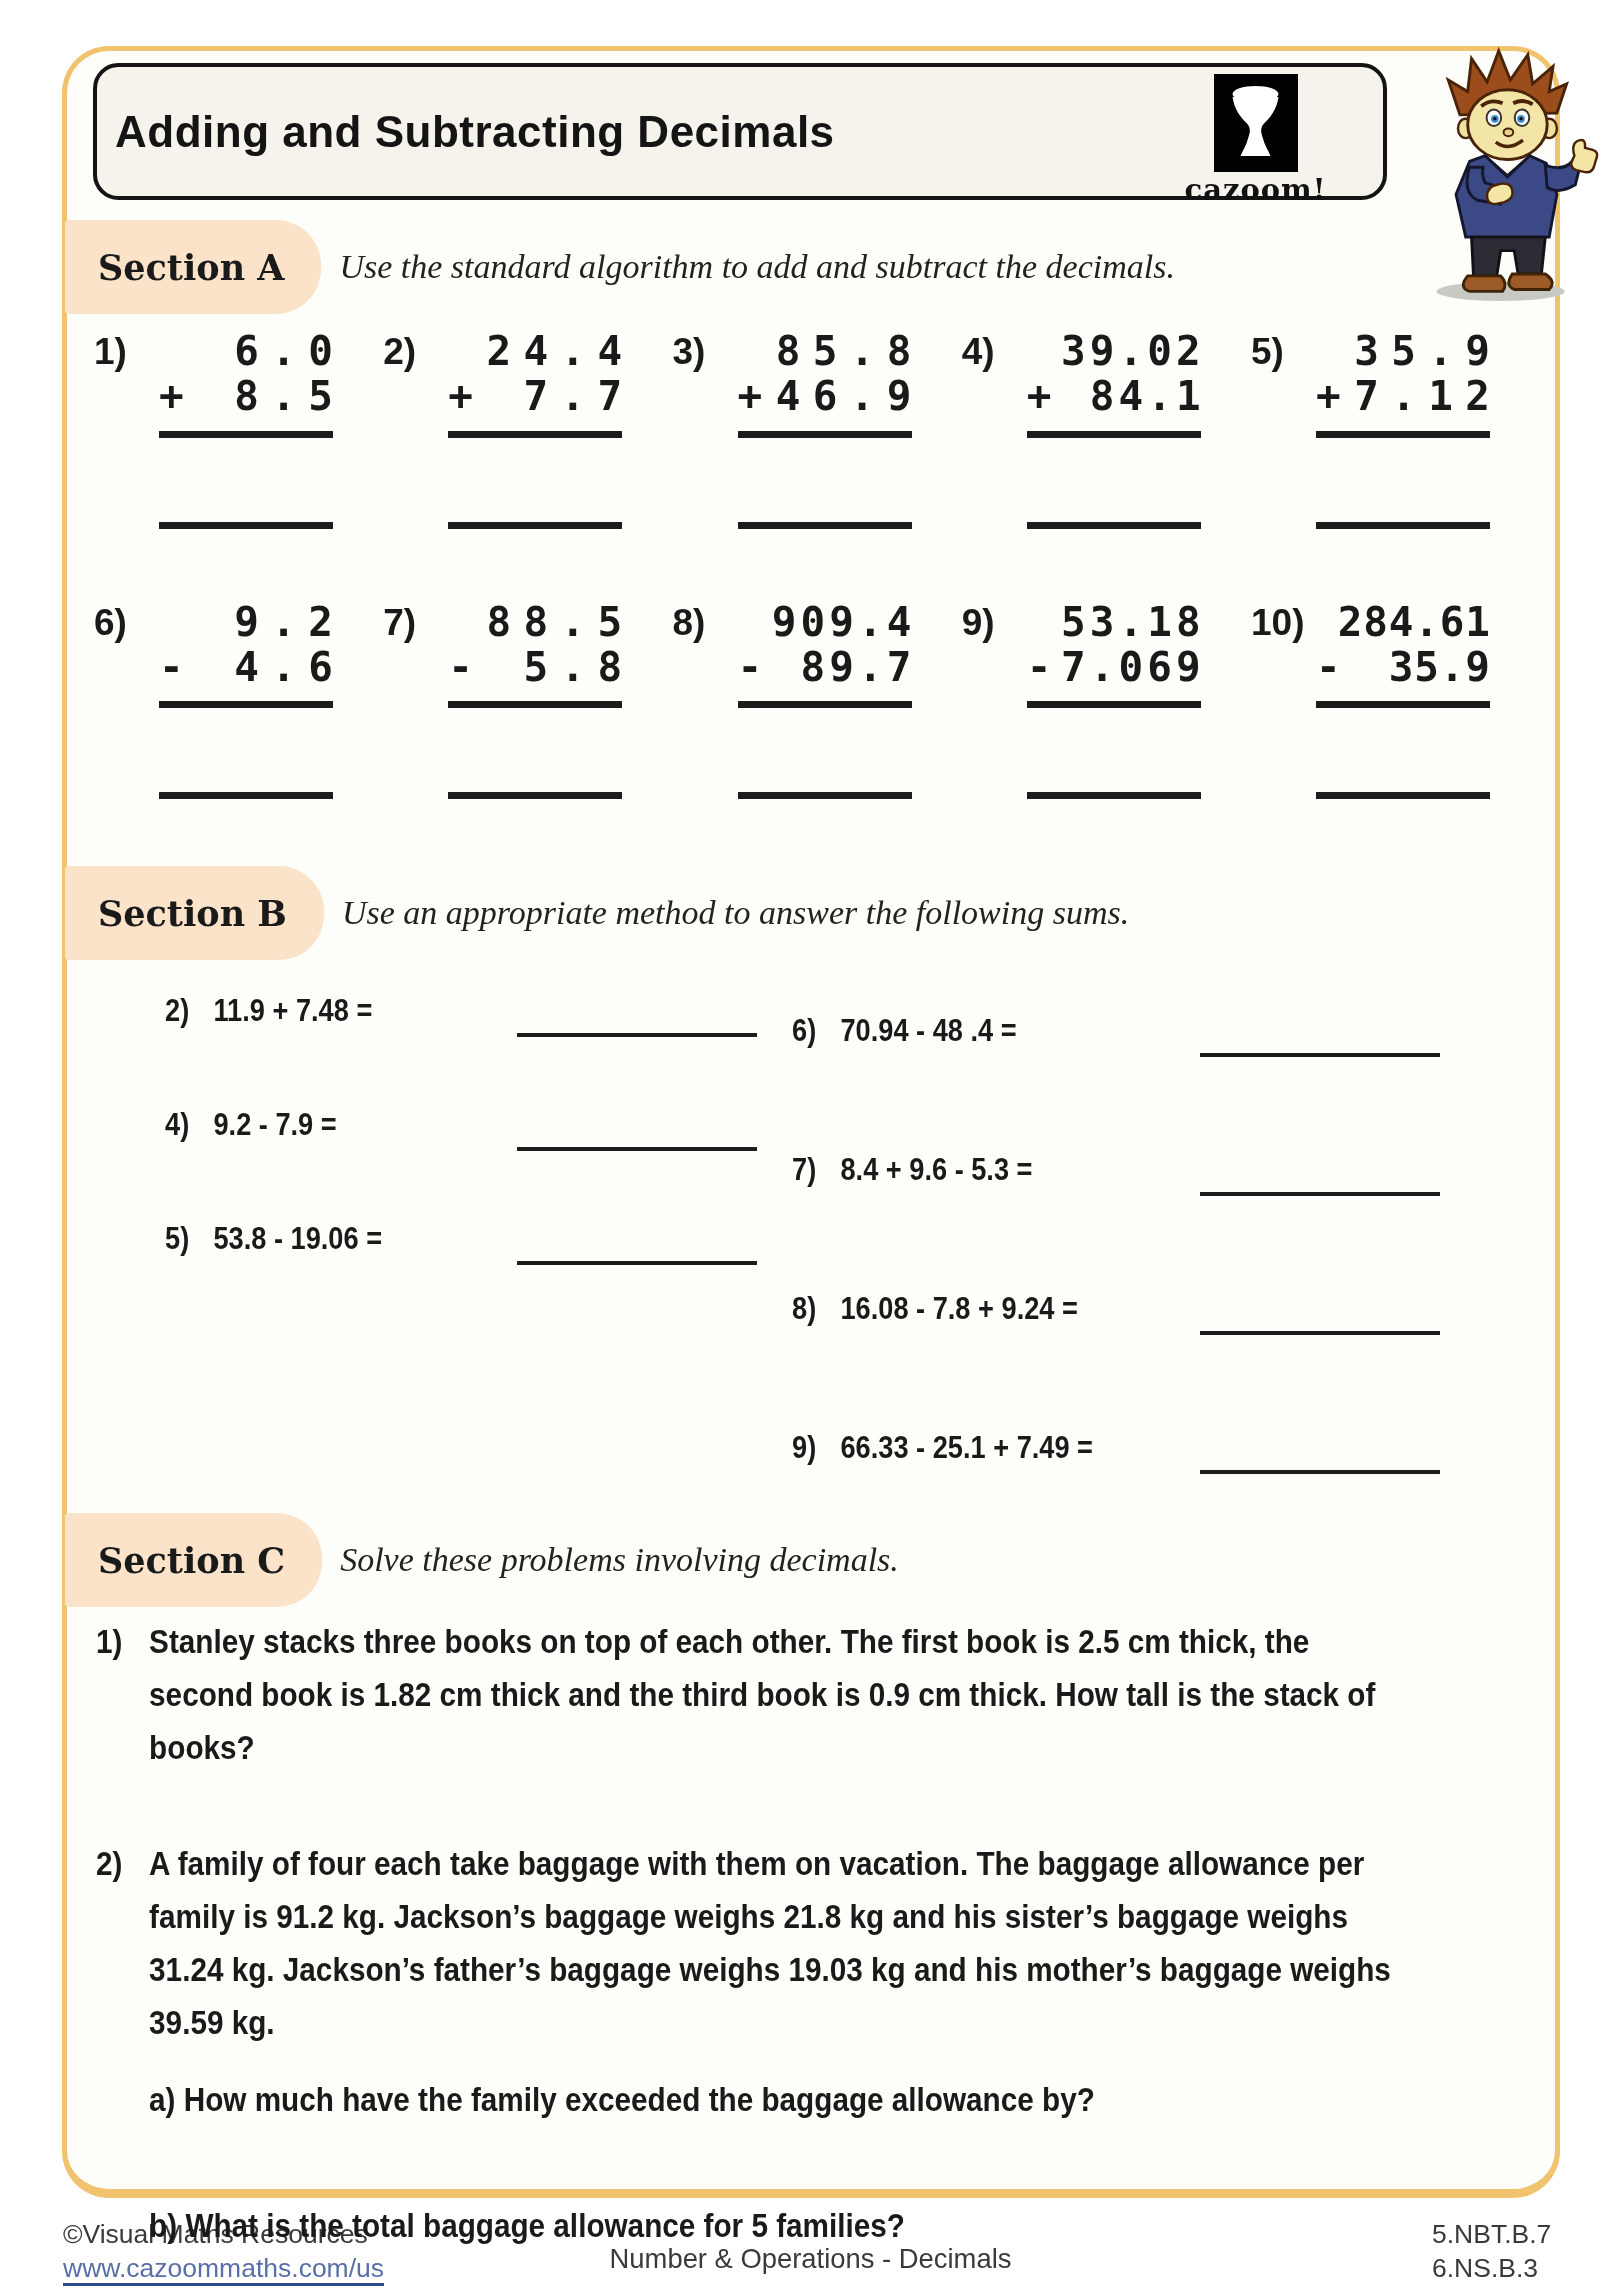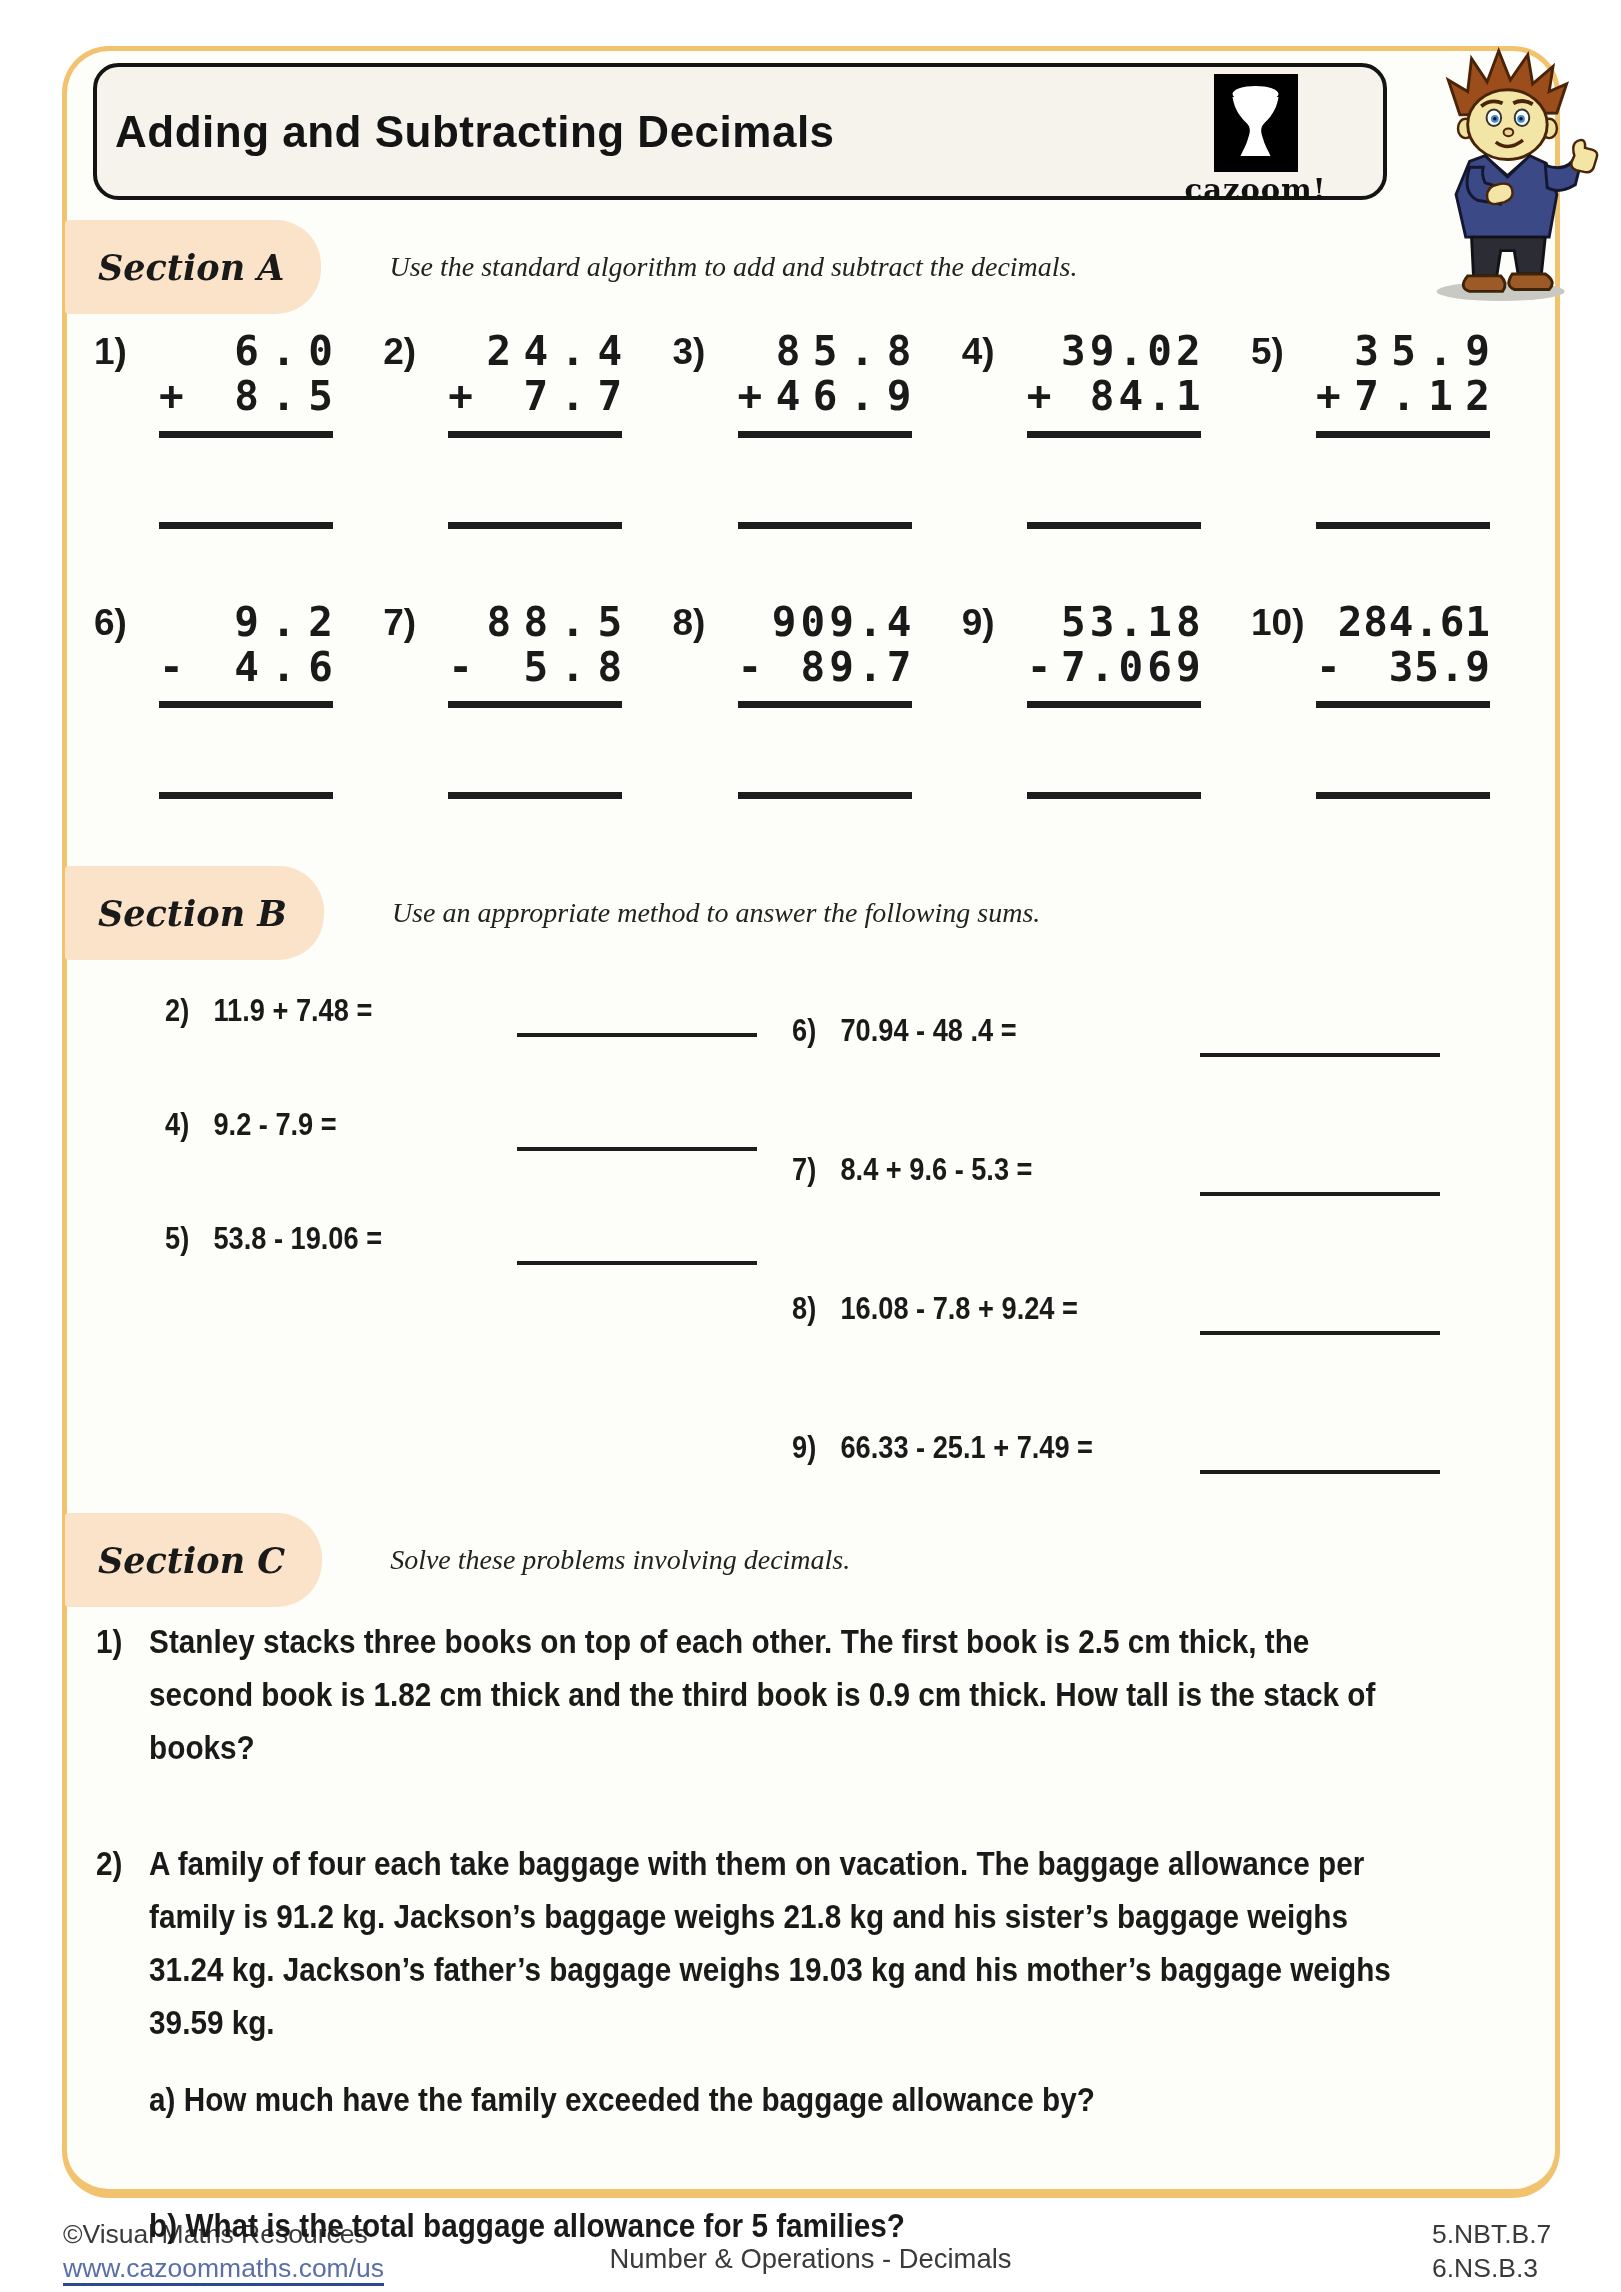--- a/index.html
+++ b/index.html
@@ -29,26 +29,26 @@
   .logo-box { width:84px; height:98px; background:#000; margin:0 auto; display:flex; align-items:center; justify-content:center; }
   .logo-box svg { width:61px; height:78px; }
   .logo-word { font-family:"DejaVu Serif", serif; font-weight:bold; font-size:29px; color:#111; letter-spacing:1px; margin-top:1px; }
   
   .mascot { position:absolute; left:1400px; top:47px; width:211px; height:257px; z-index:4; }
   
   .sec-header { position:absolute; left:65px; display:flex; align-items:center; z-index:2; }
   .sec-label {
     background:#fae3c8; height:94px; display:flex; align-items:center;
     padding:0 37px 0 33px; border-radius:3.9px 45px 45px 3.9px;
-    font-family:"DejaVu Serif", serif; font-style:italic; font-weight:bold;
+    font-family:"DejaVu Serif", serif; font-weight:bold;
     font-size:35px; color:#1a1a1a; white-space:nowrap;
   }
   .sec-instr {
-    font-family:"Liberation Serif", serif; font-style:italic; font-size:28px;
-    color:#222; margin-left:68px; white-space:nowrap;
+    font-family:"Liberation Serif", serif; font-style:italic; font-size:34px;
+    color:#222; margin-left:18px; white-space:nowrap;
   }
   #sec-a-header { top:220px; }
   #sec-b-header { top:866px; }
   #sec-c-header { top:1513px; }
   
   .a-grid {
     position:absolute; left:94px; top:329px; width:1396px;
     display:flex; flex-wrap:wrap; justify-content:space-between; row-gap:71px;
     z-index:2;
   }

